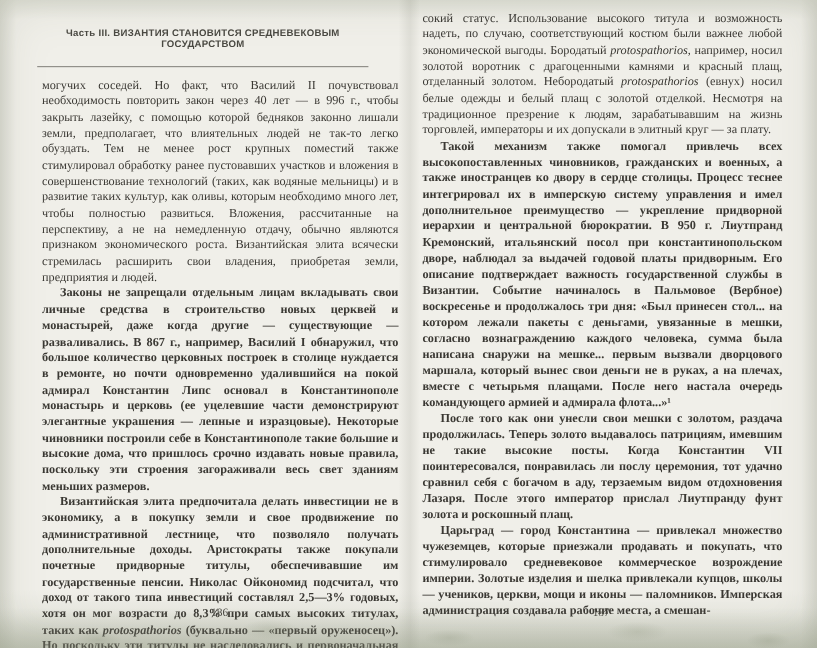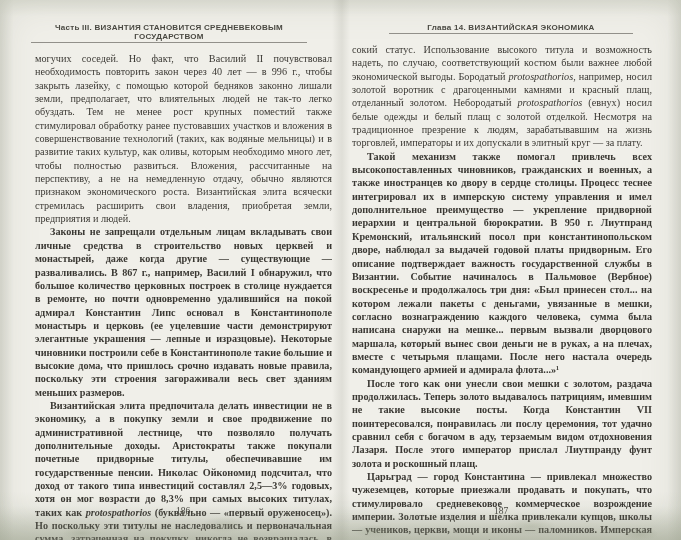--- a/index.html
+++ b/index.html
@@ -41,21 +41,21 @@
   .page.right { left: 344px; width: 334px; }
 
   .running-head {
     margin: 23px auto 0 auto;
     text-align: center;
     font-family: "Liberation Sans", sans-serif;
     font-weight: bold;
     font-size: 8px;
     letter-spacing: 0.25px;
     color: #4a4942;
-    padding-bottom: 1px;
+    padding-bottom: 14px;
     border-bottom: 1px solid #92908a;
   }
   .page.left  .running-head { width: 276px; }
   .page.right .running-head { width: 244px; }
 
   .body-text {
     text-align: justify;
     font-size: 10.2px;
     line-height: 13.35px;
     hyphens: auto;
@@ -88,23 +88,20 @@
       <p><span>могучих соседей. Но факт, что Василий II почувствовал необходимость повторить закон через 40 лет — в 996 г., чтобы закрыть лазейку, с помощью которой бедняков законно лишали земли, предполагает, что влиятельных людей не так-то легко обуздать. Тем не менее рост крупных поместий также стимулировал обработку ранее пустовавших участков и вложения в совершенствование технологий (таких, как водяные мельницы) и в развитие таких культур, как оливы, которым необходимо много лет, чтобы полностью развиться. Вложения, рассчитанные на перспективу, а не на немедленную отдачу, обычно являются признаком экономического роста. Византийская элита всячески стремилась расширить свои владения, приобретая земли, предприятия и людей.</span></p>
       <p class="indent"><span>Законы не запрещали отдельным лицам вкладывать свои личные средства в строительство новых церквей и монастырей, даже когда другие — существующие — разваливались. В 867 г., например, Василий I обнаружил, что большое количество церковных построек в столице нуждается в ремонте, но почти одновременно удалившийся на покой адмирал Константин Липс основал в Константинополе монастырь и церковь (ее уцелевшие части демонстрируют элегантные украшения — лепные и изразцовые). Некоторые чиновники построили себе в Константинополе такие большие и высокие дома, что пришлось срочно издавать новые правила, поскольку эти строения загораживали весь свет зданиям меньших размеров.</span></p>
       <p class="indent"><span>Византийская элита предпочитала делать инвестиции не в экономику, а в покупку земли и свое продвижение по административной лестнице, что позволяло получать дополнительные доходы. Аристократы также покупали почетные придворные титулы, обеспечивавшие им государственные пенсии. Николас Ойкономид подсчитал, что доход от такого типа инвестиций составлял 2,5—3% годовых, хотя он мог возрасти до 8,3% при самых высоких титулах, таких как </span><span style="font-style: italic;">protospathorios</span><span> (буквально — «первый оруженосец»). Но поскольку эти титулы не наследовались и первоначальная сумма, затраченная на покупку, никогда не возвращалась, в качестве мотивации их получения оставались почет и вы-</span></p>
     </div>
     <div class="folio">186</div>
   </div>
 
   <div class="gutter"></div>
 
   <div class="page right">
-    <div class="running-head">
-      <span>Глава 14. ВИЗАНТИЙСКАЯ ЭКОНОМИКА</span>
-    </div>
     <div class="body-text">
       <p><span>сокий статус. Использование высокого титула и возможность надеть, по случаю, соответствующий костюм были важнее любой экономической выгоды. Бородатый </span><span style="font-style: italic;">protospathorios</span><span>, например, носил золотой воротник с драгоценными камнями и красный плащ, отделанный золотом. Небородатый </span><span style="font-style: italic;">protospathorios</span><span> (евнух) носил белые одежды и белый плащ с золотой отделкой. Несмотря на традиционное презрение к людям, зарабатывавшим на жизнь торговлей, императоры и их допускали в элитный круг — за плату.</span></p>
       <p class="indent"><span>Такой механизм также помогал привлечь всех высокопоставленных чиновников, гражданских и военных, а также иностранцев ко двору в сердце столицы. Процесс теснее интегрировал их в имперскую систему управления и имел дополнительное преимущество — укрепление придворной иерархии и центральной бюрократии. В 950 г. Лиутпранд Кремонский, итальянский посол при константинопольском дворе, наблюдал за выдачей годовой платы придворным. Его описание подтверждает важность государственной службы в Византии. Событие начиналось в Пальмовое (Вербное) воскресенье и продолжалось три дня: «Был принесен стол... на котором лежали пакеты с деньгами, увязанные в мешки, согласно вознаграждению каждого человека, сумма была написана снаружи на мешке... первым вызвали дворцового маршала, который вынес свои деньги не в руках, а на плечах, вместе с четырьмя плащами. После него настала очередь командующего армией и адмирала флота...»¹</span></p>
       <p class="indent"><span>После того как они унесли свои мешки с золотом, раздача продолжилась. Теперь золото выдавалось патрициям, имевшим не такие высокие посты. Когда Константин VII поинтересовался, понравилась ли послу церемония, тот удачно сравнил себя с богачом в аду, терзаемым видом отдохновения Лазаря. После этого император прислал Лиутпранду фунт золота и роскошный плащ.</span></p>
       <p class="indent"><span>Царьград — город Константина — привлекал множество чужеземцев, которые приезжали продавать и покупать, что стимулировало средневековое коммерческое возрождение империи. Золотые изделия и шелка привлекали купцов, школы — учеников, церкви, мощи и иконы — паломников. Имперская администрация создавала рабочие места, а смешан-</span></p>
     </div>
     <div class="folio">187</div>
   </div>
 
   <div class="bottom-shade"></div>

